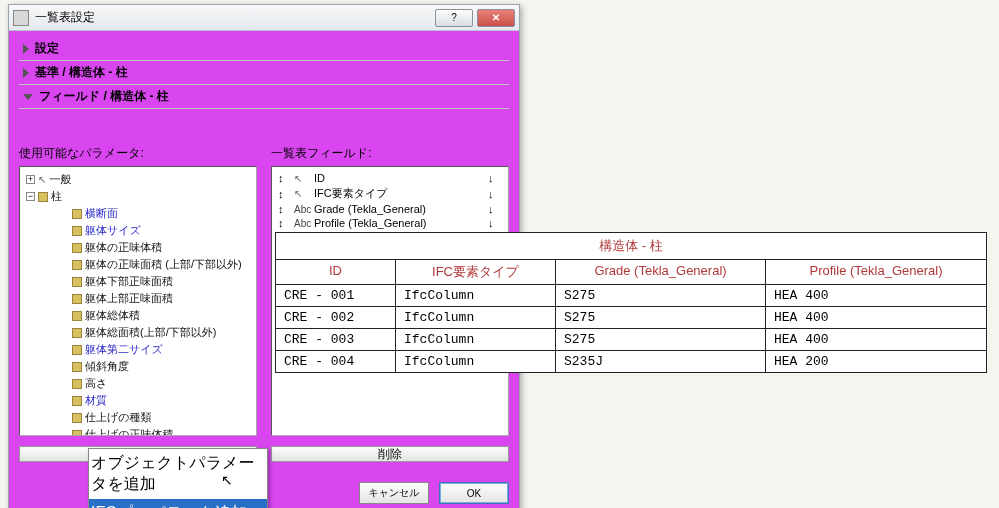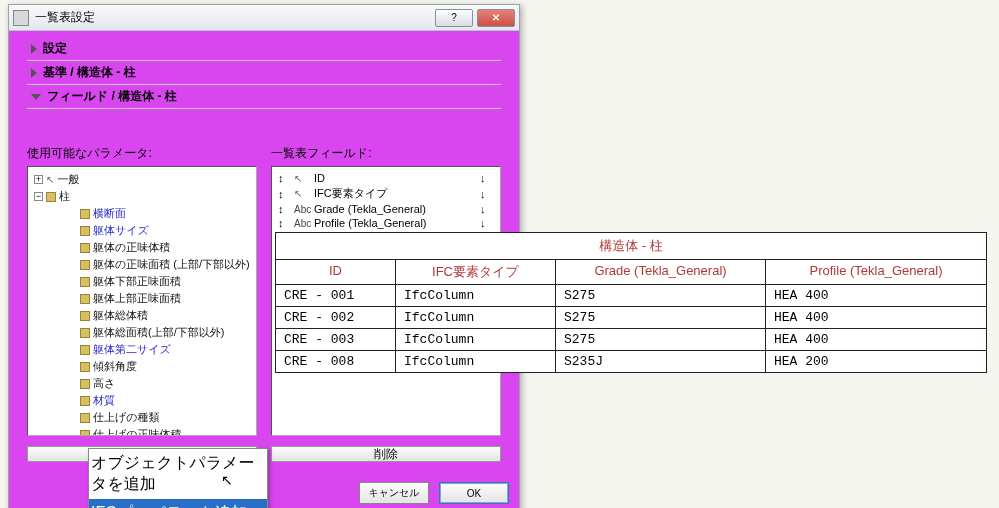--- a/index.html
+++ b/index.html
@@ -41,21 +41,21 @@
       border-radius: 2px;
       margin-left: 4px;
       display: flex;
       align-items: center;
       justify-content: center;
       font-size: 10px;
       background: linear-gradient(#fdfdfd,#d8dde3);
     }
     .title-btn.close { background: linear-gradient(#e98079,#c9514a); color:#fff; font-weight:bold; }
 
-    .panel { padding: 6px 18px 10px; }
+    .panel { padding: 6px 10px 10px; }
     .acc-row {
       border-bottom: 1px solid #c6c6c6;
       padding: 3px 4px;
       display: flex;
       align-items: center;
       gap: 6px;
       font-weight: bold;
       font-size: 12px;
     }
     .tri { width:0; height:0; display:inline-block; }
@@ -352,19 +352,19 @@
         <div>S275</div>
         <div>HEA 400</div>
       </div>
       <div class="dt-row">
         <div>CRE - 003</div>
         <div>IfcColumn</div>
         <div>S275</div>
         <div>HEA 400</div>
       </div>
       <div class="dt-row">
-        <div>CRE - 008</div>
+        <div>CRE - 004</div>
         <div>IfcColumn</div>
         <div>S235J</div>
         <div>HEA 200</div>
       </div>
     </div>
 </div>
 
 </body></html>

